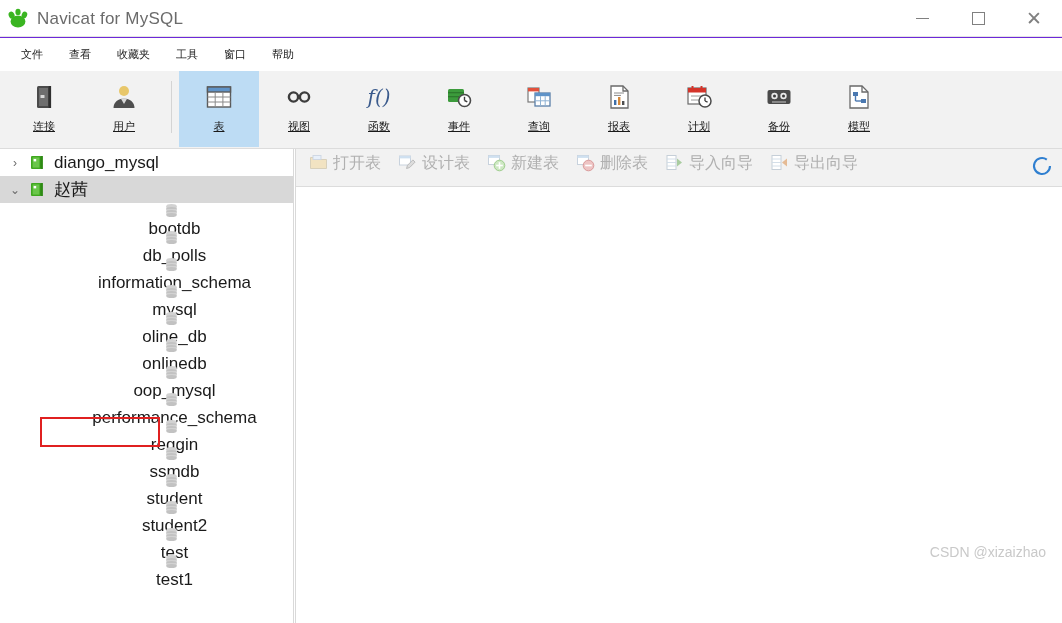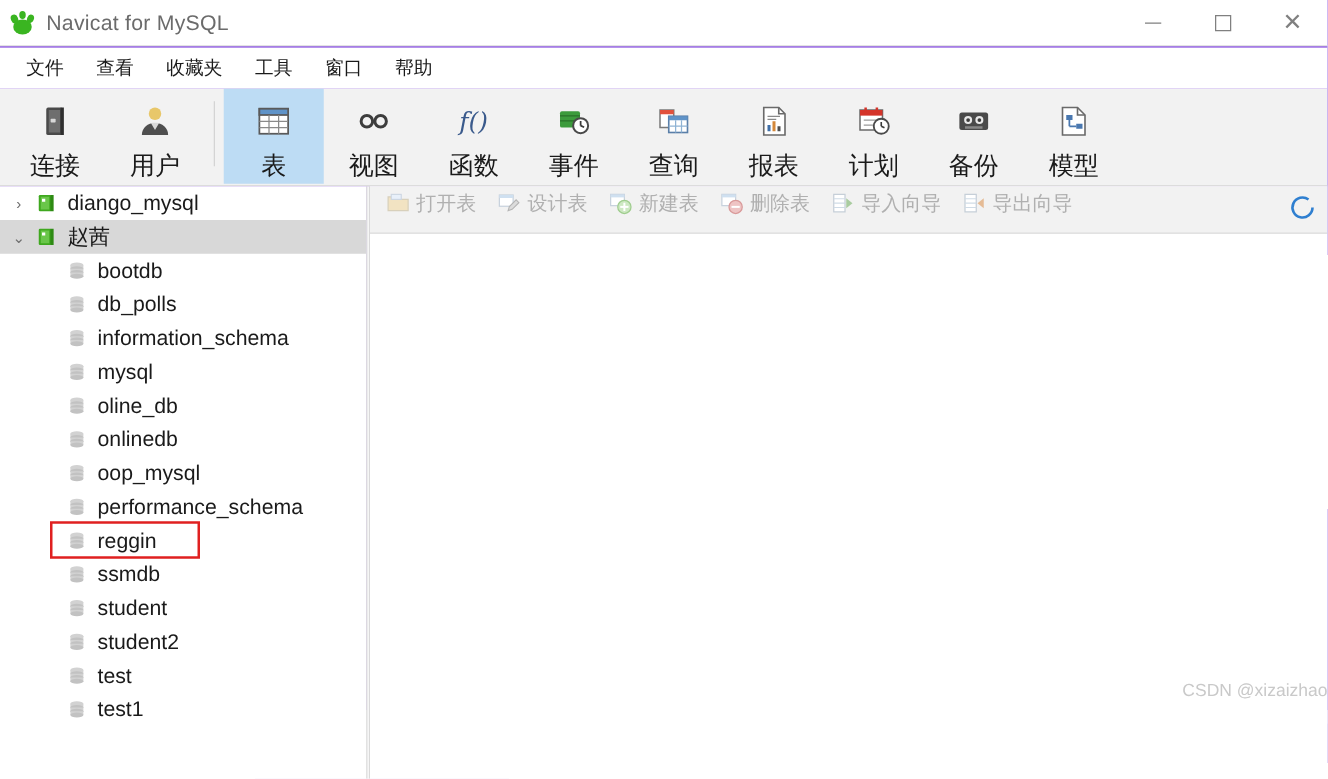--- a/index.html
+++ b/index.html
@@ -51,21 +51,21 @@
 
   
   .menubar {
     position: absolute; top: 38px; left: 0;
     width: 1062px; height: 33px;
     background: #ffffff;
     display: flex; align-items: center;
     padding-left: 8px;
   }
   .menu-item {
-    font-size: 15px; color: #1a1a1a;
+    font-size: 11px; color: #1a1a1a;
     padding: 2px 13px;
     white-space: nowrap;
     cursor: default;
   }
 
   
   .toolbar {
     position: absolute; top: 71px; left: 0;
     width: 1062px; height: 78px;
     background: #f2f2f2;
@@ -83,21 +83,21 @@
     padding-top: 10px;
     flex: none; cursor: default;
   }
   .tb-btn.active { background: #bddcf4; }
   .tb-icon {
     width: 32px; height: 32px;
     display: flex; align-items: center; justify-content: center;
     margin-bottom: 6px;
   }
   .tb-label {
-    font-size: 20px; color: #1a1a1a; white-space: nowrap;
+    font-size: 11px; color: #1a1a1a; white-space: nowrap; text-decoration: underline;
   }
   .toolbar-underline {
     position: absolute; left: 0; top: 148px;
     width: 1062px; height: 1px; background: #dcdcdc;
   }
 
   
   .sidebar {
     position: absolute; top: 149px; left: 0;
     width: 293px; height: 474px;
@@ -111,21 +111,21 @@
     white-space: nowrap; cursor: default;
   }
   .tree-row.selected { background: #d8d8d8; }
   .twisty {
     width: 22px; flex: none;
     display: flex; align-items: center; justify-content: center;
     color: #6d6d6d; font-size: 12px;
   }
   .tree-icon { width: 22px; flex: none; display: flex; align-items: center; justify-content: center; }
   .tree-label { padding-left: 6px; }
-  .tree-row.db { padding-left: 50px; }
+  .tree-row.db { padding-left: 50px; flex-direction: column; }
   .tree-row.conn { padding-left: 4px; }
 
   
   .annot-box {
     position: absolute;
     left: 40px; top: 417px;
     width: 120px; height: 30px;
     border: 2px solid #e02020;
     pointer-events: none;
   }
@@ -194,21 +194,21 @@
     width: 24px; height: 24px;
   }
   .objbody {
     width: 766px; height: 392px;
     background: #ffffff;
   }
 
   
   .watermark {
     position: absolute;
-    right: 0; bottom: 8px;
+    right: 16px; bottom: 8px;
     font-size: 14px; color: #c9c9c9;
     white-space: nowrap;
     user-select: none;
   }
 </style>
 </head>
 <body>
 
 <div id="app">
 

